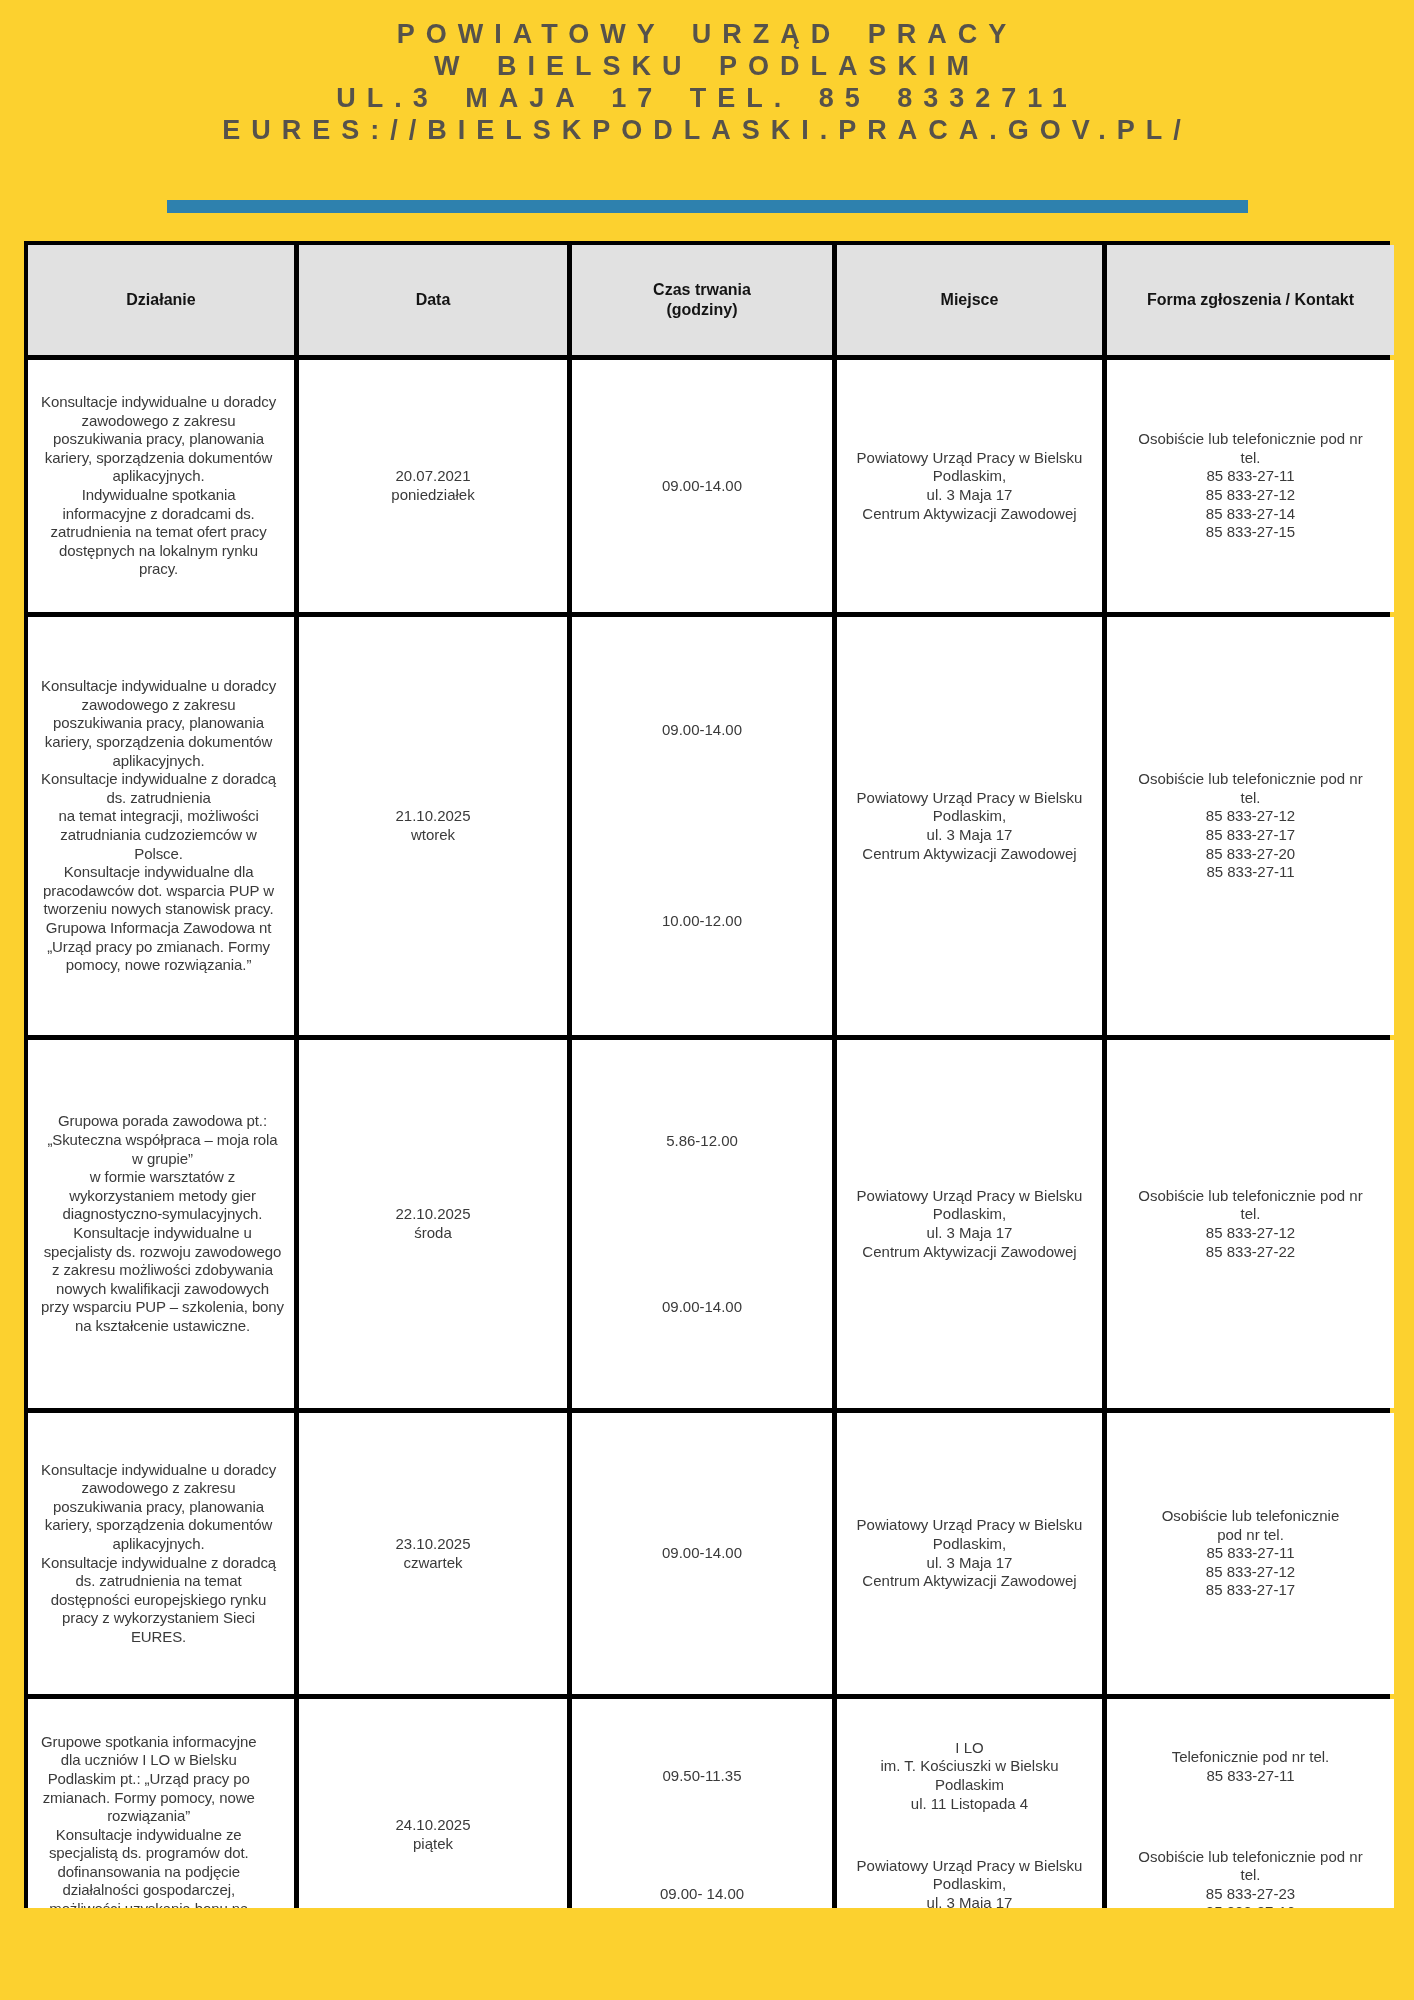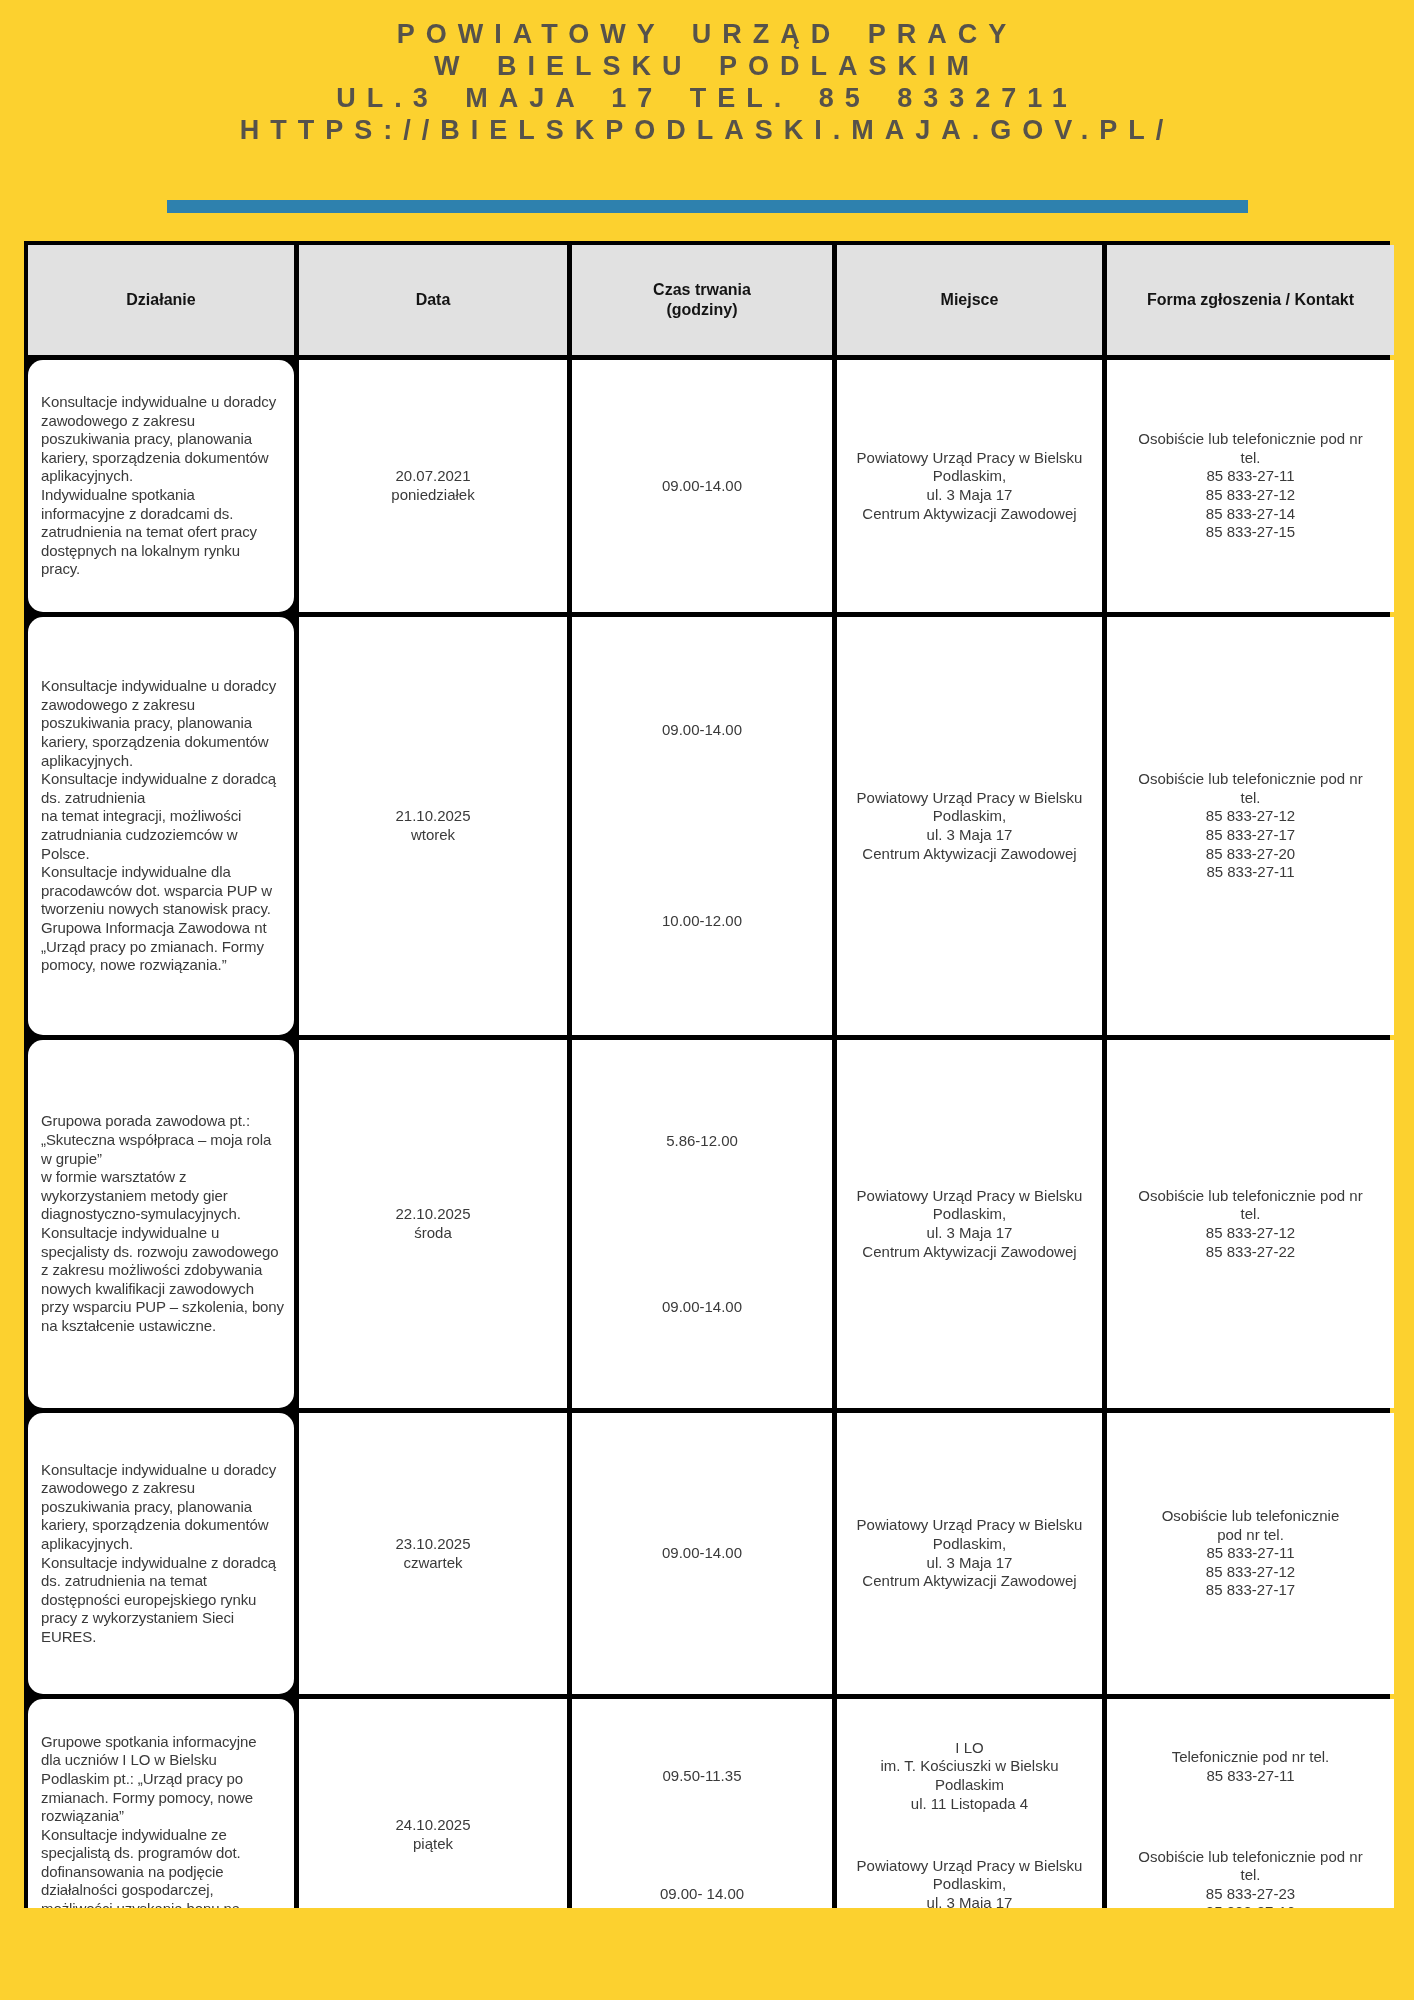--- a/index.html
+++ b/index.html
@@ -61,42 +61,41 @@
     overflow:hidden;
   }
   .th{
     background:var(--thbg);
     color:#141414;
     font-weight:bold;
     font-size:16px;
   }
   .action{
     align-items:flex-start;
-    text-align:left;
+    text-align:center;
     padding:10px 6px 10px 13px;
     letter-spacing:-0.1px;
-    border-radius:15px;
   }
   .spread{
     justify-content:space-around;
     padding-top:18px;
     padding-bottom:18px;
   }
   .block{white-space:pre-line;}
 </style>
 </head>
 <body>
 
 <div class="page">
 
   <header class="letterhead">
     <div class="hl">POWIATOWY URZĄD PRACY</div>
     <div class="hl">W BIELSKU PODLASKIM</div>
     <div class="hl">UL.3 MAJA 17 TEL. 85 8332711</div>
-    <div class="hl">HTTPS://BIELSKPODLASKI.MAJA.GOV.PL/</div>
+    <div class="hl">EURES://BIELSKPODLASKI.PRACA.GOV.PL/</div>
   </header>
 
   <div class="bar"></div>
 
   <div class="table">
     <div class="cell th">Działanie</div>
     <div class="cell th">Data</div>
     <div class="cell th">Czas trwania
 (godziny)</div>
     <div class="cell th">Miejsce</div>

